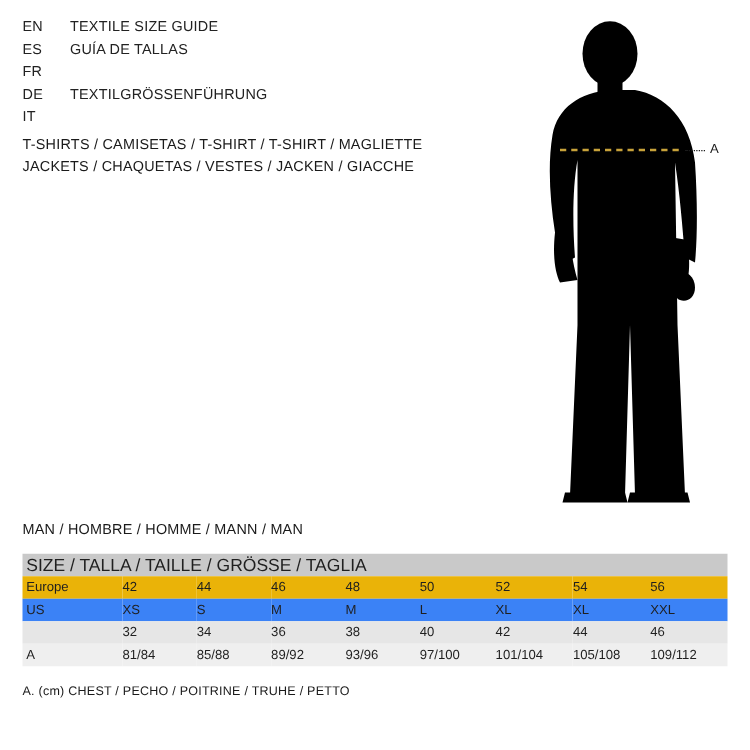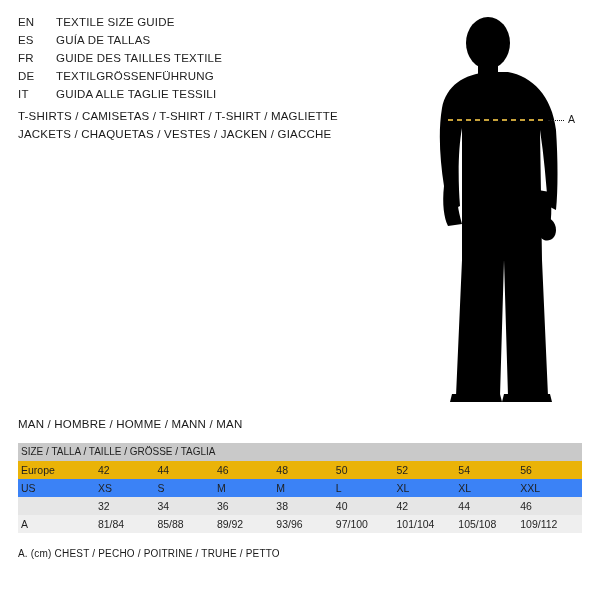--- a/index.html
+++ b/index.html
@@ -113,21 +113,21 @@
   table.size-table td, table.size-table th {
     padding: 0;
     height: 18px;
     line-height: 18px;
     text-align: left;
     font-weight: normal;
     white-space: nowrap;
   }
   .row-head td {
     background: #c9c9c9;
-    font-size: 10px;
+    font-size: 14px;
     color: #1f1f1f;
   }
   .row-a td { background: #eab308; }
   .row-b td { background: #3b82f6; }
   .row-c td { background: #e6e6e6; margin-top: 12px; }
   .row-d td { background: #efefef; }
 
   .col-label { width: 88px; padding-left: 3px !important; }
   .col-val   { width: 68px; }
 
@@ -150,29 +150,27 @@
     <div class="lang-row">
       <span class="lang-code">EN</span>
       <span class="lang-text">TEXTILE SIZE GUIDE</span>
     </div>
     <div class="lang-row">
       <span class="lang-code">ES</span>
       <span class="lang-text">GUÍA DE TALLAS</span>
     </div>
     <div class="lang-row">
       <span class="lang-code">FR</span>
-      <span class="lang-text">GUIDE DES TAILLES TEXTILE</span>
     </div>
     <div class="lang-row">
       <span class="lang-code">DE</span>
       <span class="lang-text">TEXTILGRÖSSENFÜHRUNG</span>
     </div>
     <div class="lang-row">
       <span class="lang-code">IT</span>
-      <span class="lang-text">GUIDA ALLE TAGLIE TESSILI</span>
     </div>
   </div>
 
   <div class="cat-block">
     <div class="cat-line">T-SHIRTS / CAMISETAS / T-SHIRT / T-SHIRT / MAGLIETTE</div>
     <div class="cat-line">JACKETS / CHAQUETAS / VESTES / JACKEN / GIACCHE</div>
   </div>
 
   <div class="figure-wrap">
     <svg class="figure-svg" width="200" height="400" viewBox="0 0 200 400">

